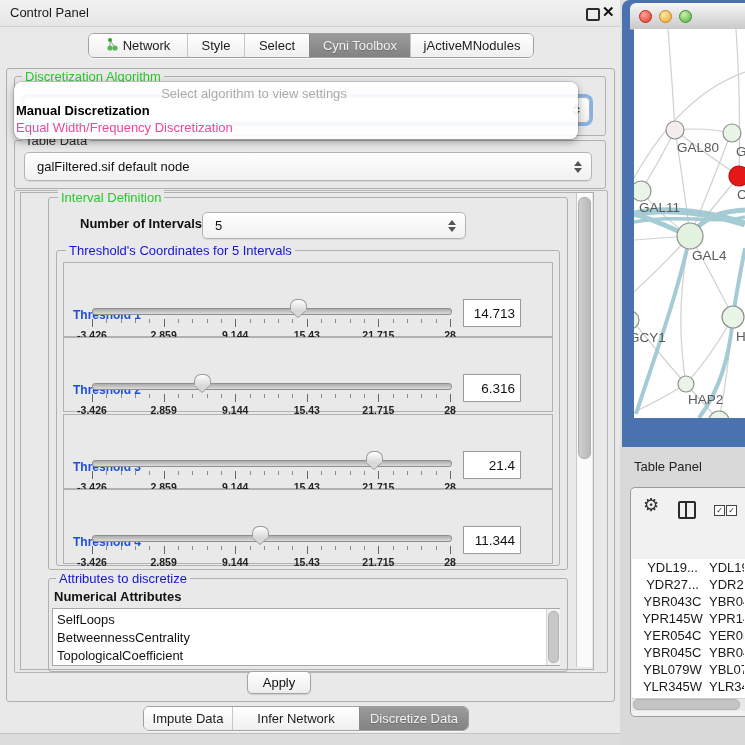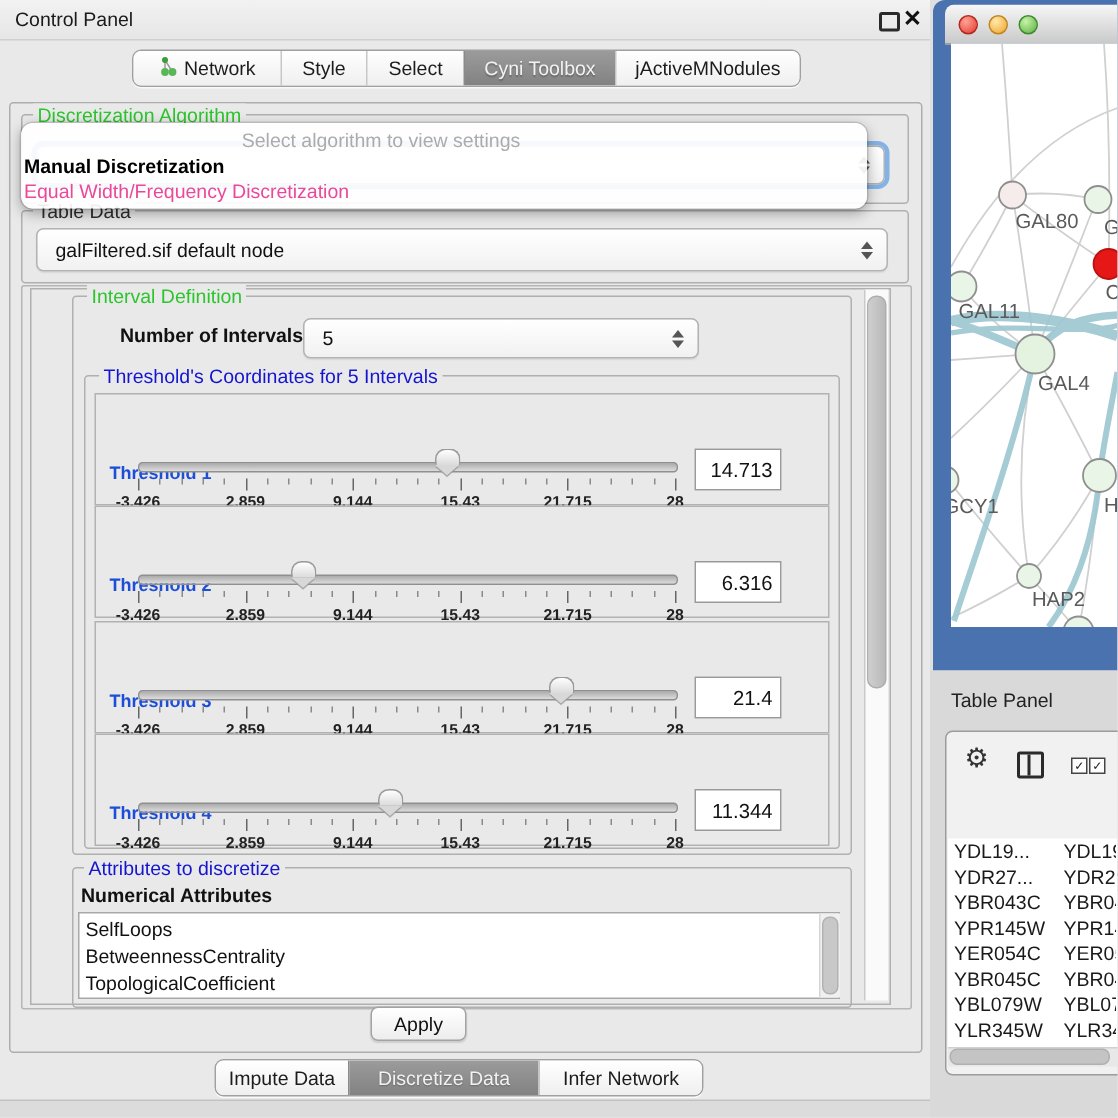--- a/index.html
+++ b/index.html
@@ -111,21 +111,21 @@
     border-top-left-radius:5px;border-bottom-left-radius:5px;}
   #tp-gear{left:643px;top:496px;font-size:18px;color:#333;line-height:18px;}
   #tp-colicon{left:678px;top:501px;width:14px;height:14px;border:2px solid #2A2A2A;border-radius:2px;}
   #tp-colicon:after{content:"";position:absolute;left:5px;top:0;width:2px;height:14px;background:#2A2A2A;}
   .mini-check{position:absolute;top:505px;width:9px;height:9px;border:1px solid #444;background:#FDFDFD;font-size:8px;line-height:9px;text-align:center;color:#222;}
   #chk1{left:714px;} #chk2{left:726px;}
   .hcell{position:absolute;top:537px;height:20px;font-size:13px;color:#222;display:flex;align-items:center;justify-content:center;box-sizing:border-box;margin-top:37px;}
   #hcell1{left:632px;width:77px;background:#BBDEF2;border:1px solid #96B6C8;}
   #hcell2{left:710px;width:36px;background:#EEF0EE;border:1px solid #BFBFBF;border-left:none;overflow:hidden;justify-content:flex-start;padding-left:12px;}
   #table-body{left:632px;top:559px;width:113px;height:139px;background:#FFF;overflow:hidden;}
-  .trow{display:flex;height:17px;align-items:center;}
+  .trow{display:flex;height:17px;align-items:center;text-align:center;}
   .tc1{width:77px;padding-left:4px;font-size:13px;color:#1A1A1A;white-space:nowrap;overflow:hidden;box-sizing:border-box;}
   .tc2{width:35px;font-size:13px;color:#1A1A1A;white-space:nowrap;overflow:hidden;}
   #h-scrollbar{left:632px;top:698px;width:113px;height:12px;background:#E8E8E8;border-top:1px solid #D0D0D0;}
   #h-thumb{left:633px;top:699px;width:105px;height:9px;border-radius:5px;background:#C4C4C4;border:1px solid #B0B0B0;}
 </style>
 </head>
 <body>
 
 <div class="abs" id="left-window">
 
@@ -379,25 +379,25 @@
     </div>
   <div class="abs" id="attr-scrollbar"></div>
   <div class="abs" id="attr-thumb"></div>
 
   <div class="abs push-btn" id="apply-btn">Apply</div>
 
   <div class="abs segbar" id="bottom-tabbar">
     <div class="seg">
         <span>Impute Data</span>
       </div>
+    <div class="seg">
+        <span>Infer Network</span>
+      </div>
     <div class="seg selected">
         <span>Discretize Data</span>
-      </div>
-    <div class="seg">
-        <span>Infer Network</span>
       </div>
   </div>
 
   <div class="abs" id="bottom-edge"></div>
   <div class="abs" id="bottom-strip"></div>
 </div>
 
 <div class="abs" id="net-frame"></div>
 <div class="abs" id="net-titlebar">
   <div class="traffic" id="light-red"></div>

